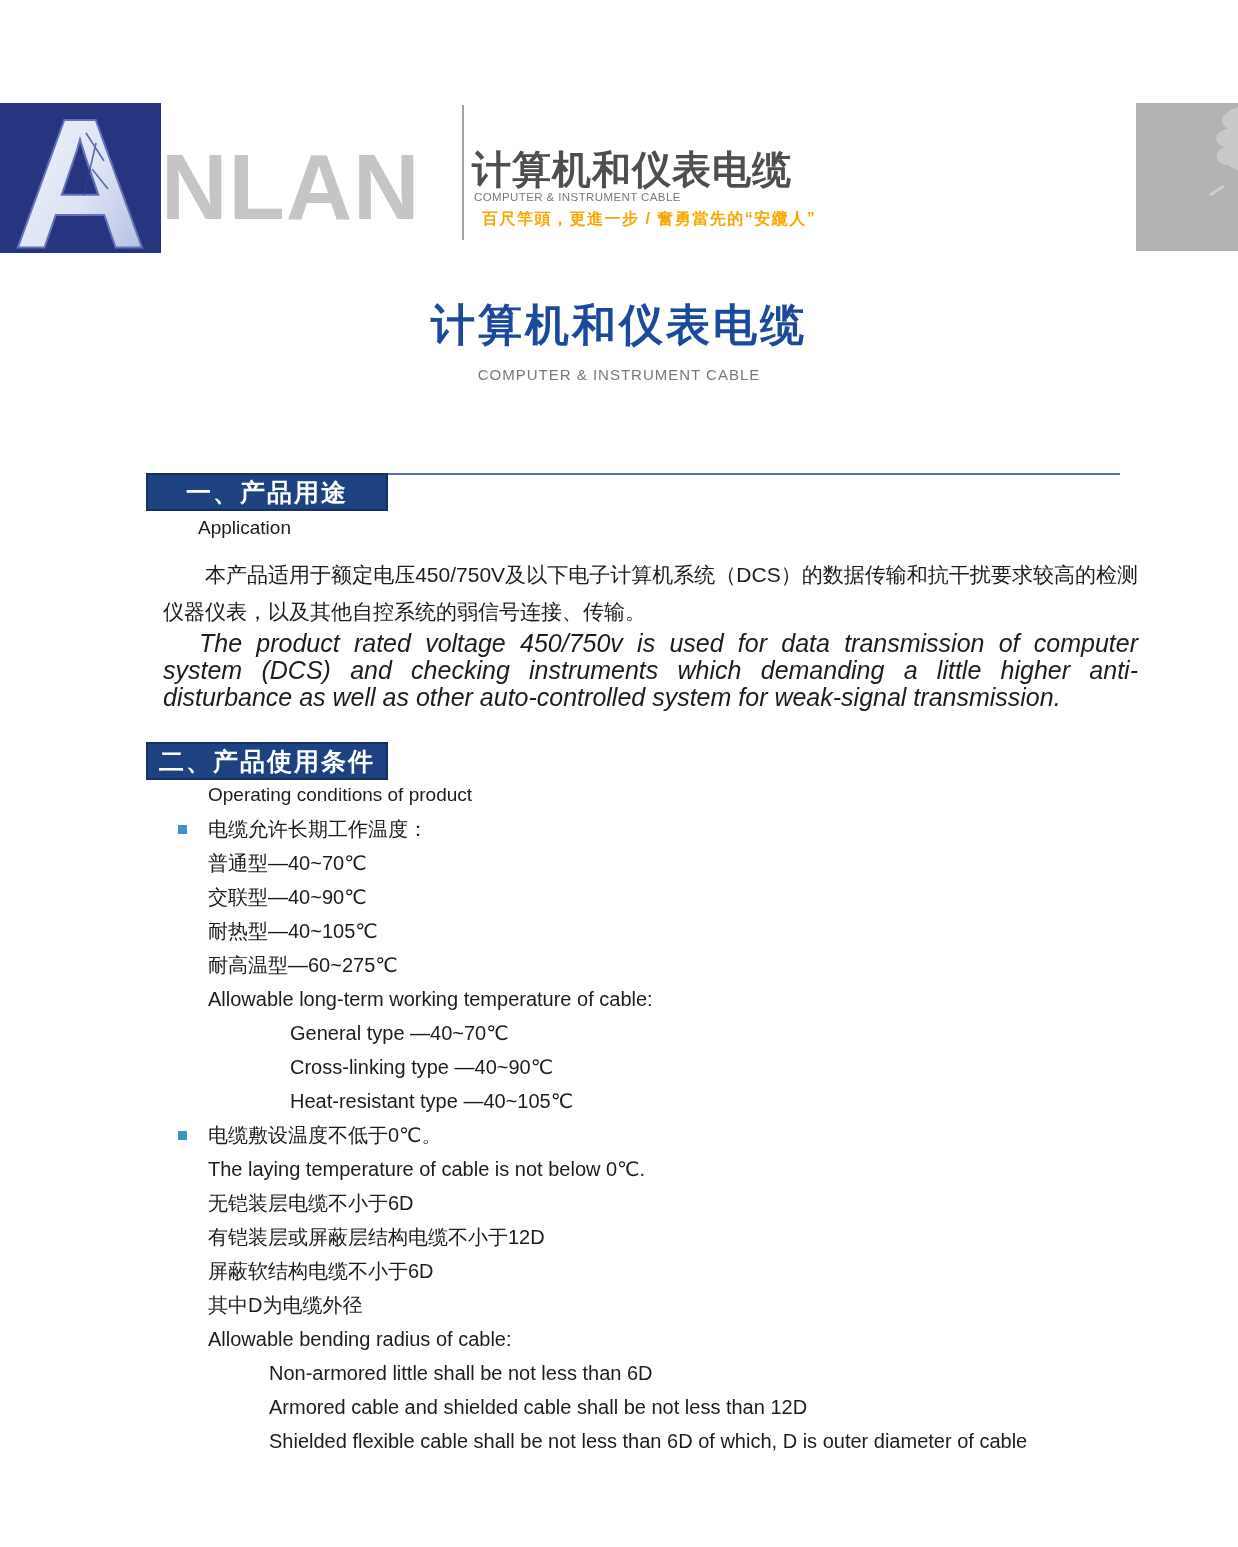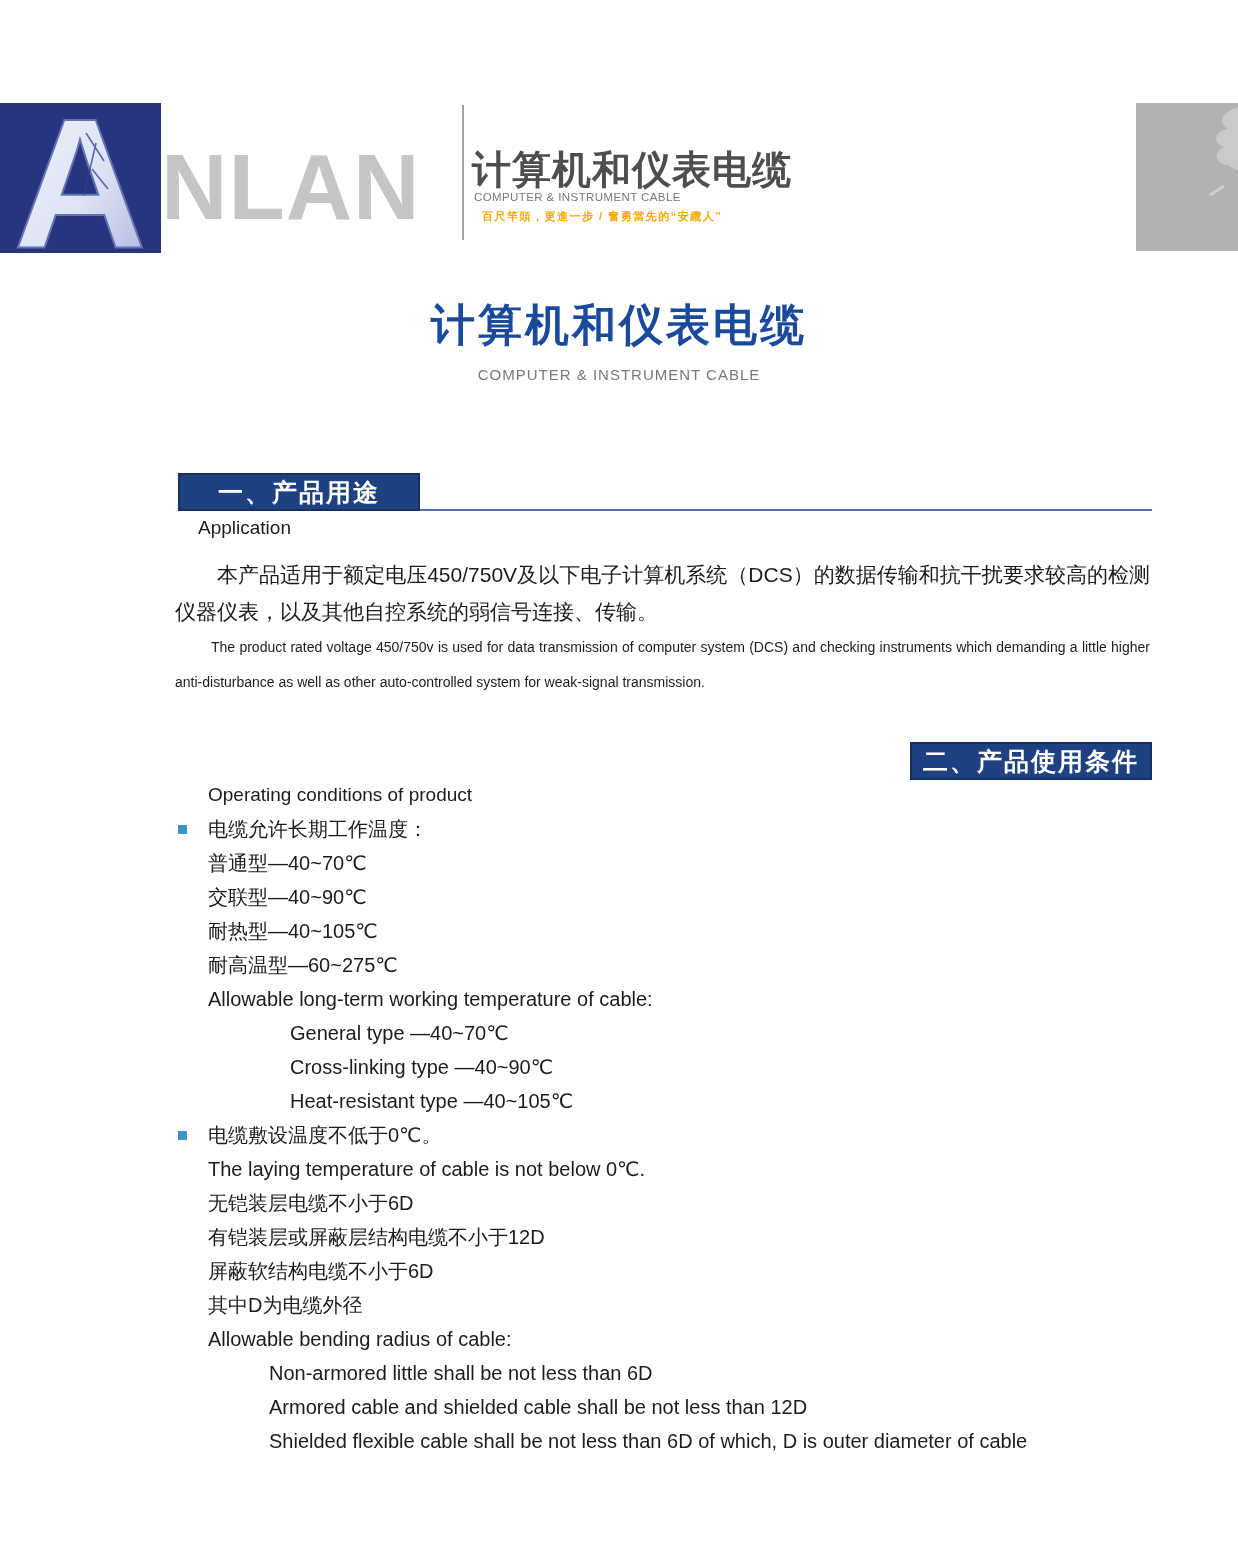--- a/index.html
+++ b/index.html
@@ -26,49 +26,49 @@
     position:absolute; left:472px; top:143px;
     font-size:39px; font-weight:bold; color:var(--brand_title,#4e4e50); letter-spacing:1px;
     white-space:nowrap;
   }
   .brand-sub {
     position:absolute; left:474px; top:191px;
     font-size:11.5px; color:var(--gray_text,#77787b); letter-spacing:.4px; white-space:nowrap;
   }
   .brand-slogan {
     position:absolute; left:482px; top:209px;
-    font-size:11px; font-weight:bold; color:var(--orange,#f8a702); letter-spacing:1.5px; white-space:nowrap;
+    font-size:16px; font-weight:bold; color:var(--orange,#f8a702); letter-spacing:1.5px; white-space:nowrap;
   }
   .corner-art { position:absolute; left:1136px; top:103px; width:102px; height:148px; }
 
   
   .doc-title { position:absolute; left:0; top:296px; width:100%; text-align:center; }
   .doc-title .cn { font-size:44px; font-weight:bold; color:var(--title_blue,#1b4a9c); letter-spacing:3px; }
   .doc-title .en { margin-top:11px; font-size:15px; color:var(--gray_text,#77787b); letter-spacing:1px; }
 
   
-  .sec-bar { position:absolute; left:178px; width:974px; display:flex; align-items:flex-end; }
+  .sec-bar { position:absolute; left:146px; width:974px; display:flex; align-items:flex-start; }
   .sec-bar .sec-box {
     width:242px; height:38px; flex:none;
     background:var(--navy,#1e4181); border:2px solid #16315f;
     color:#fff; font-size:25px; font-weight:bold; letter-spacing:2px;
     display:flex; align-items:center; justify-content:center;
   }
   .sec-bar .sec-line { flex:1; height:2px; background:var(--rule,#5570a8); }
   #sec1-bar { top:473px; }
   #sec2-bar { top:742px;flex-direction:column; }
 
   .sub-label { position:absolute; font-size:19px; color:var(--body,#1c1c1e); white-space:nowrap; }
   #app-label { left:198px; top:517px; }
   #op-label  { left:208px; top:784px; }
 
   
-  .para { position:absolute; left:163px; width:975px; text-align:justify; color:var(--body,#1c1c1e);margin-left:12px; }
+  .para { position:absolute; left:163px; width:975px; text-align:justify; color:var(--body,#1c1c1e); }
   #para-cn { top:556px; font-size:21px; line-height:37px; text-indent:2em; }
-  #para-en { top:630px; font-size:14px; line-height:35px; text-indent:36px; }
+  #para-en { top:630px; font-size:25px; line-height:27px; text-indent:36px;font-style:italic; }
 
   
   .list { position:absolute; left:163px; top:812px; width:990px; }
   .li { position:relative; line-height:34px; min-height:34px; font-size:20px; color:var(--body,#1c1c1e); white-space:nowrap; }
   .li.bullet, .li.sub { padding-left:45px; }
   .li.indent  { padding-left:127px; }
   .li.indent2 { padding-left:106px; }
   .li .sq {
     position:absolute; left:15px; top:13px; width:9px; height:9px;
     background:var(--bullet,#3d93c9); display:inline-block;

